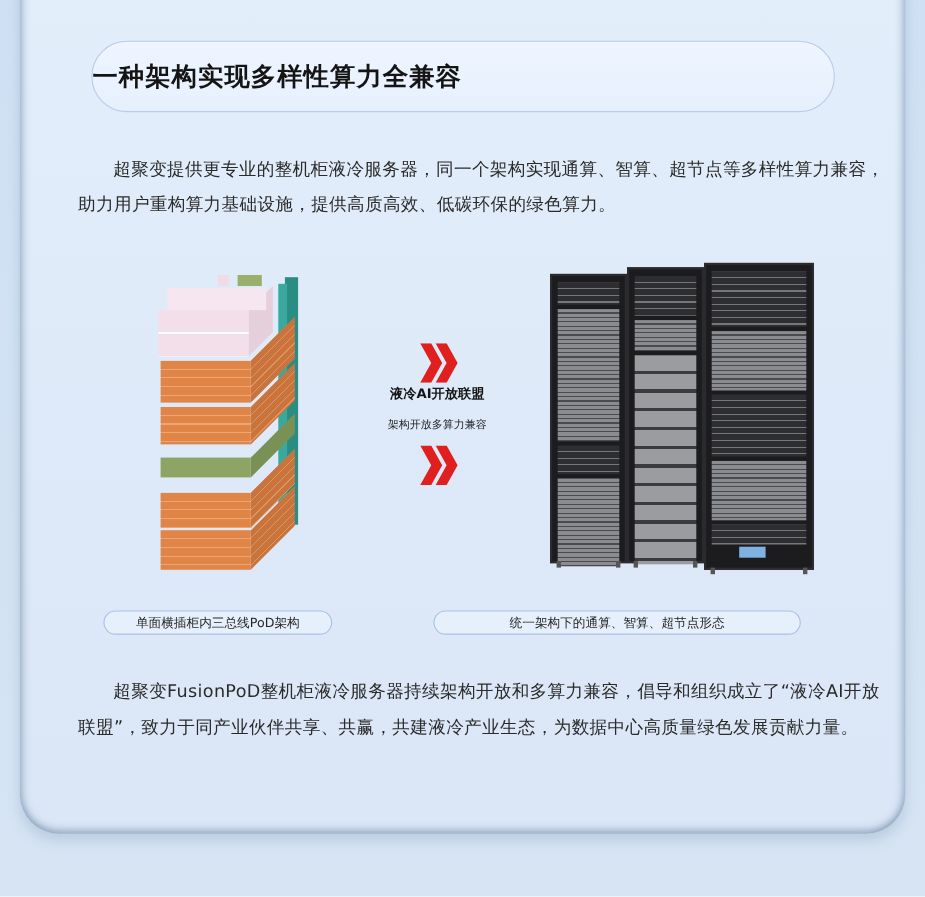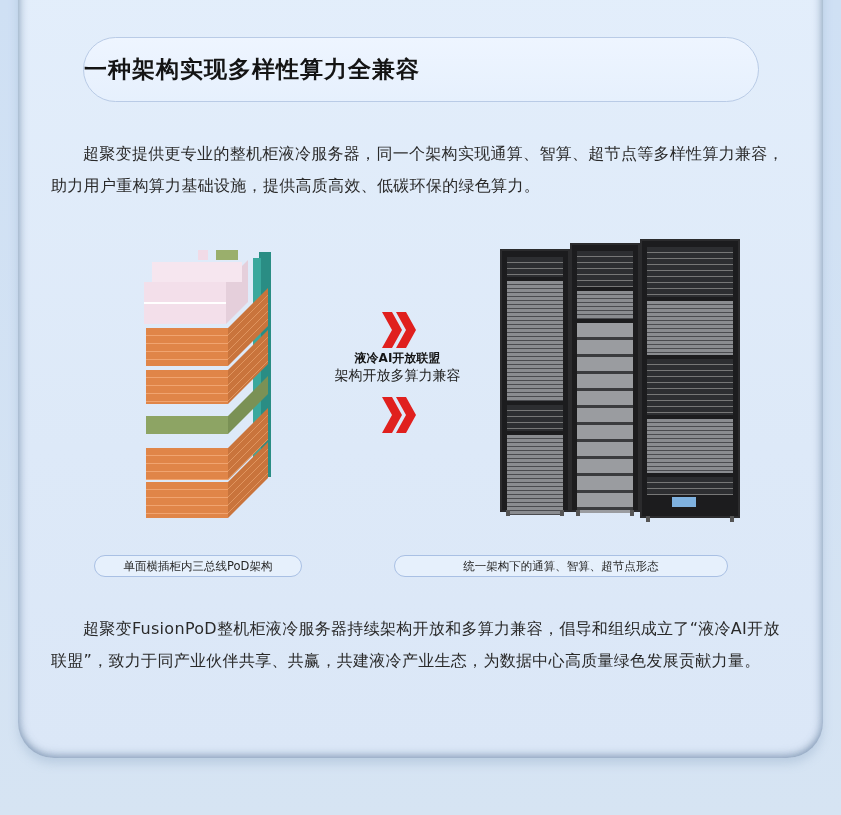--- a/index.html
+++ b/index.html
@@ -27,21 +27,21 @@
     border-radius: 33px;
     border: 1.5px solid #b9cbe6;
     background: linear-gradient(180deg, #eef5ff 0%, #e6f0fd 100%);
     display: flex; align-items: center; justify-content: flex-start;
   }
   .title-pill span {
     font-size: 23px; font-weight: bold; color: #141414; letter-spacing: 1px;
   }
   .para {
     position: absolute;
-    left: 51px; width: 745px;
+    left: 71px; width: 745px;
     font-size: 16px; line-height: 32px; color: #2a2a2a;
     text-indent: 32px;
     letter-spacing: 0.3px;
   }
   .para1 { top: 138px; }
   .para2 { top: 613px; }
 
   
   .stack { position: absolute; left: 144px; top: 248px; width: 135px; height: 270px; }
   .stack .rail {
@@ -62,21 +62,21 @@
   .pink .front   { background: repeating-linear-gradient(180deg, #f3dfea 0 20px, #fff 20px 22px); }
   .pink .side    { background: #e5cfdb; }
   .tab { position: absolute; top: 2px; height: 10px; }
 
   
   .mid { position: absolute; left: 330px; top: 312px; width: 135px; text-align: center; }
   .chev { display: flex; justify-content: center; height: 36px; }
   .chev svg { width: 40px; height: 36px; }
   .ocac-logo { font-size: 19px; font-weight: bold; color: #151515; letter-spacing: 2px; margin-top: 10px; }
   .ocac-name { font-size: 12px; font-weight: bold; color: #151515; margin-top: 2px; }
-  .ocac-sub { font-size: 14px; color: #222; margin-top: 0; }
+  .ocac-sub { font-size: 10px; color: #222; margin-top: 12px; }
   .chev2 { margin-top: 12px; }
 
   
   .rack { position: absolute; left: 498px; top: 237px; width: 246px; height: 283px; }
   .cab { position: absolute; top: 12px; bottom: 8px; background: #1c1c1e; border: 2px solid #2b2b2d; }
   .unit { position: absolute; left: 5px; right: 5px; }
   .u-std { background: repeating-linear-gradient(180deg, #8a8c90 0 3px, #4a4b4f 3px 4px); }
   .u-dark { background: repeating-linear-gradient(180deg, #2d2e31 0 5px, #777 5px 6px); }
   .u-gpu { background: repeating-linear-gradient(180deg, #9a9ca0 0 14px, #3a3b3e 14px 17px); }
   .foot { position: absolute; bottom: -6px; width: 4px; height: 6px; background: #555; }

